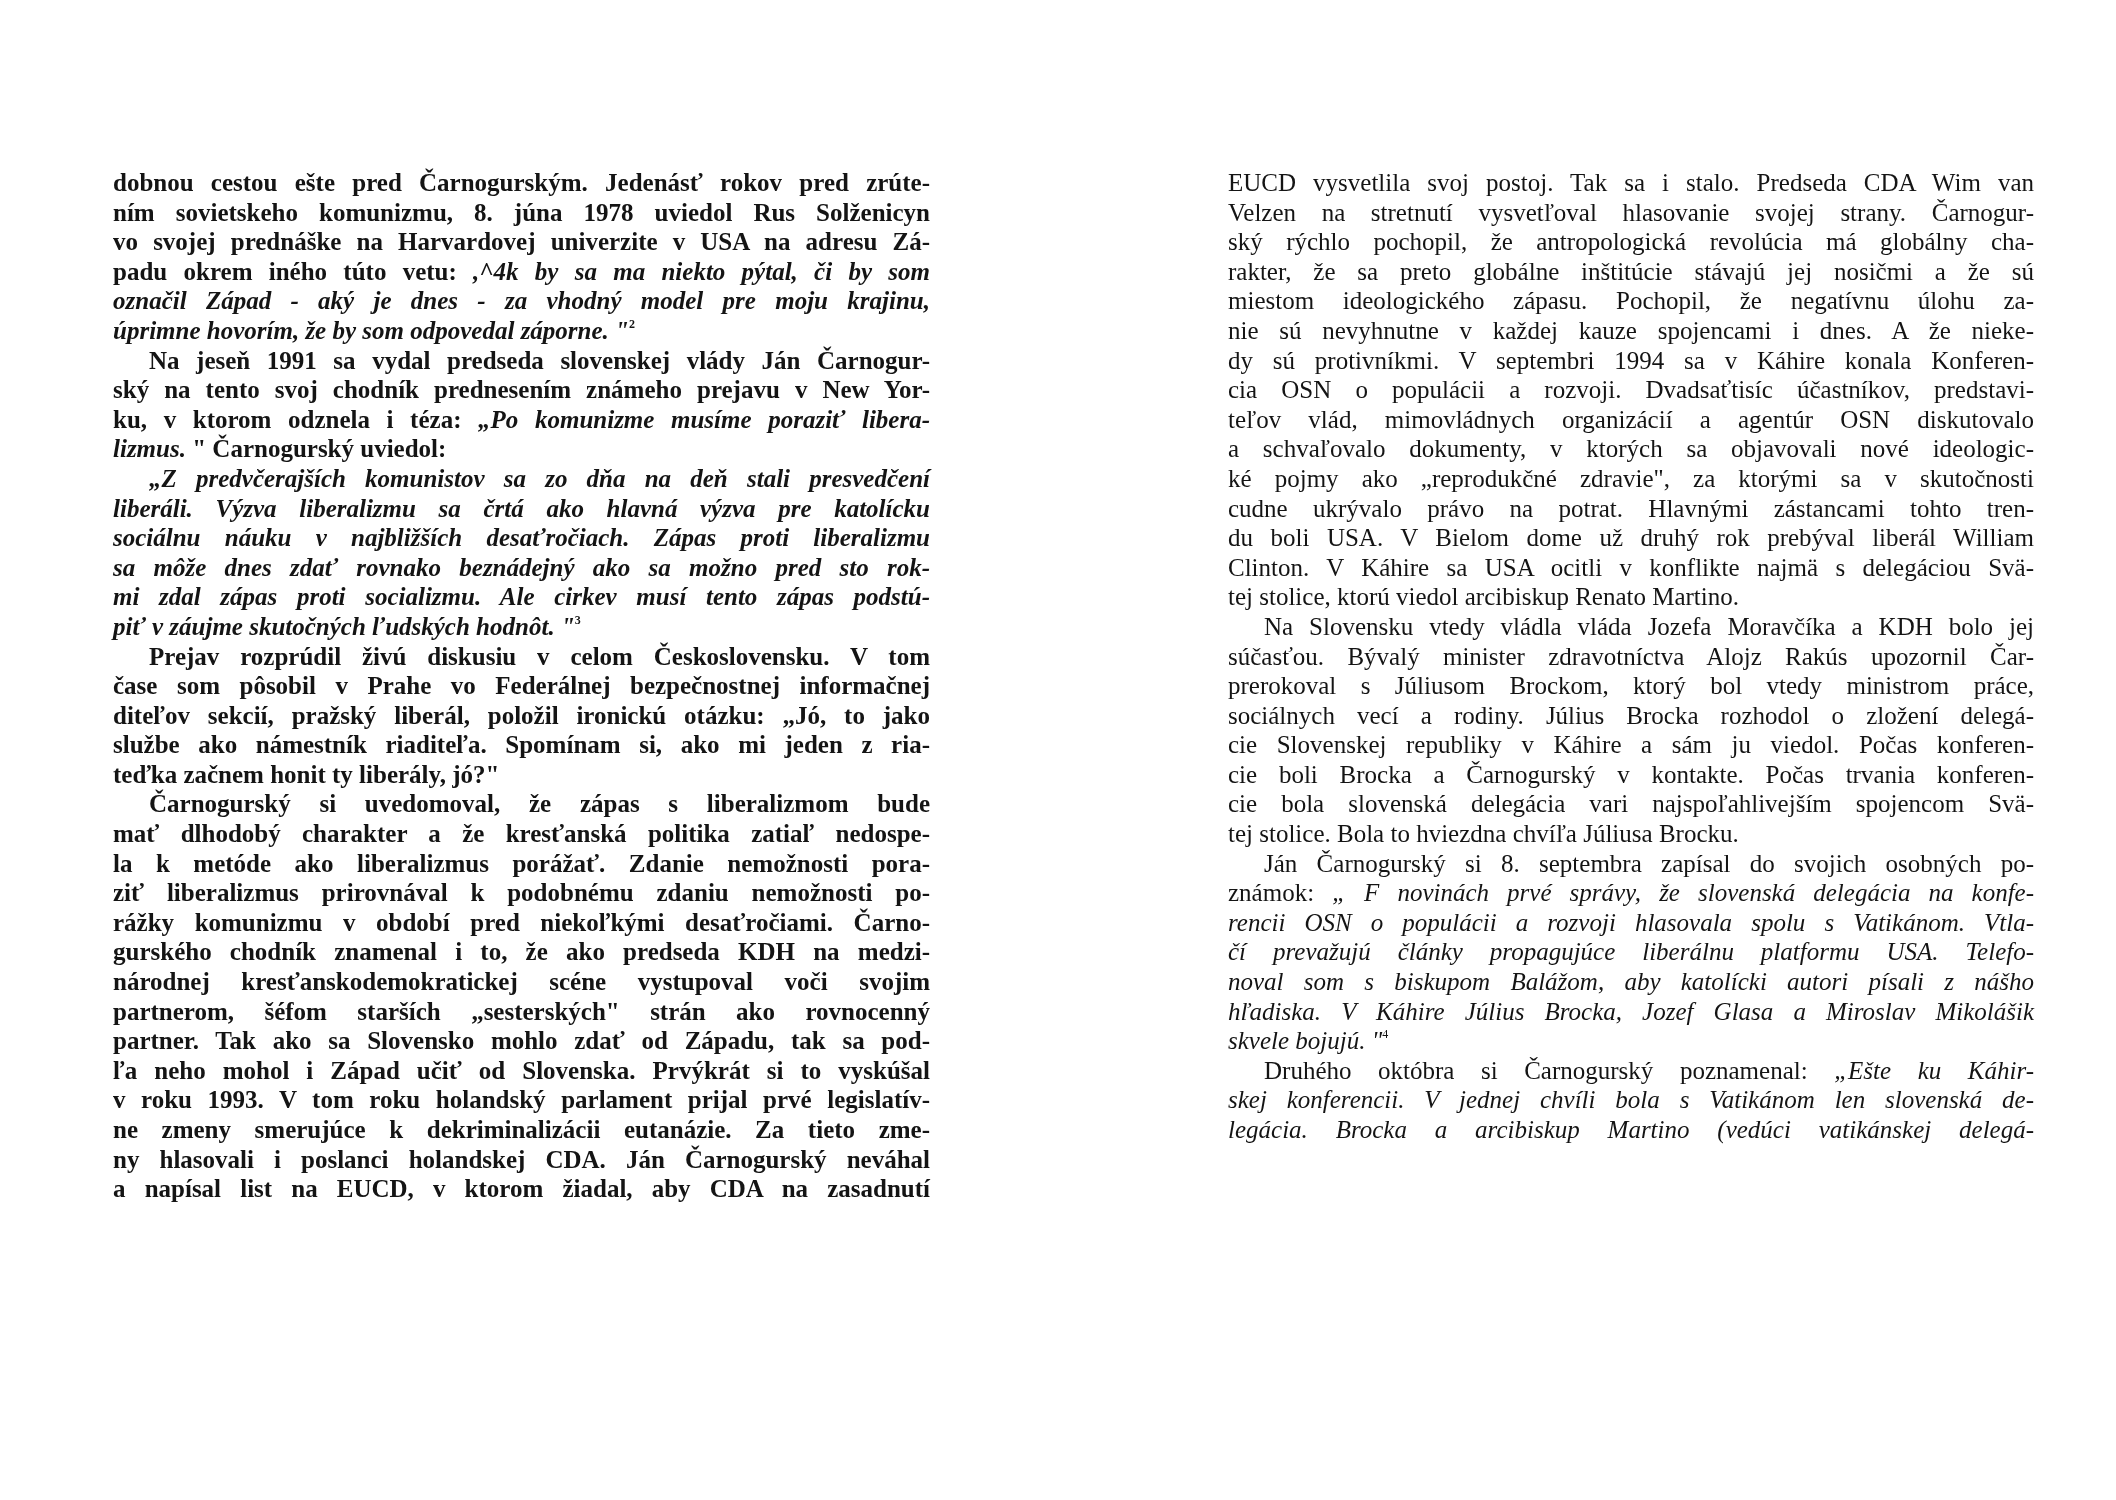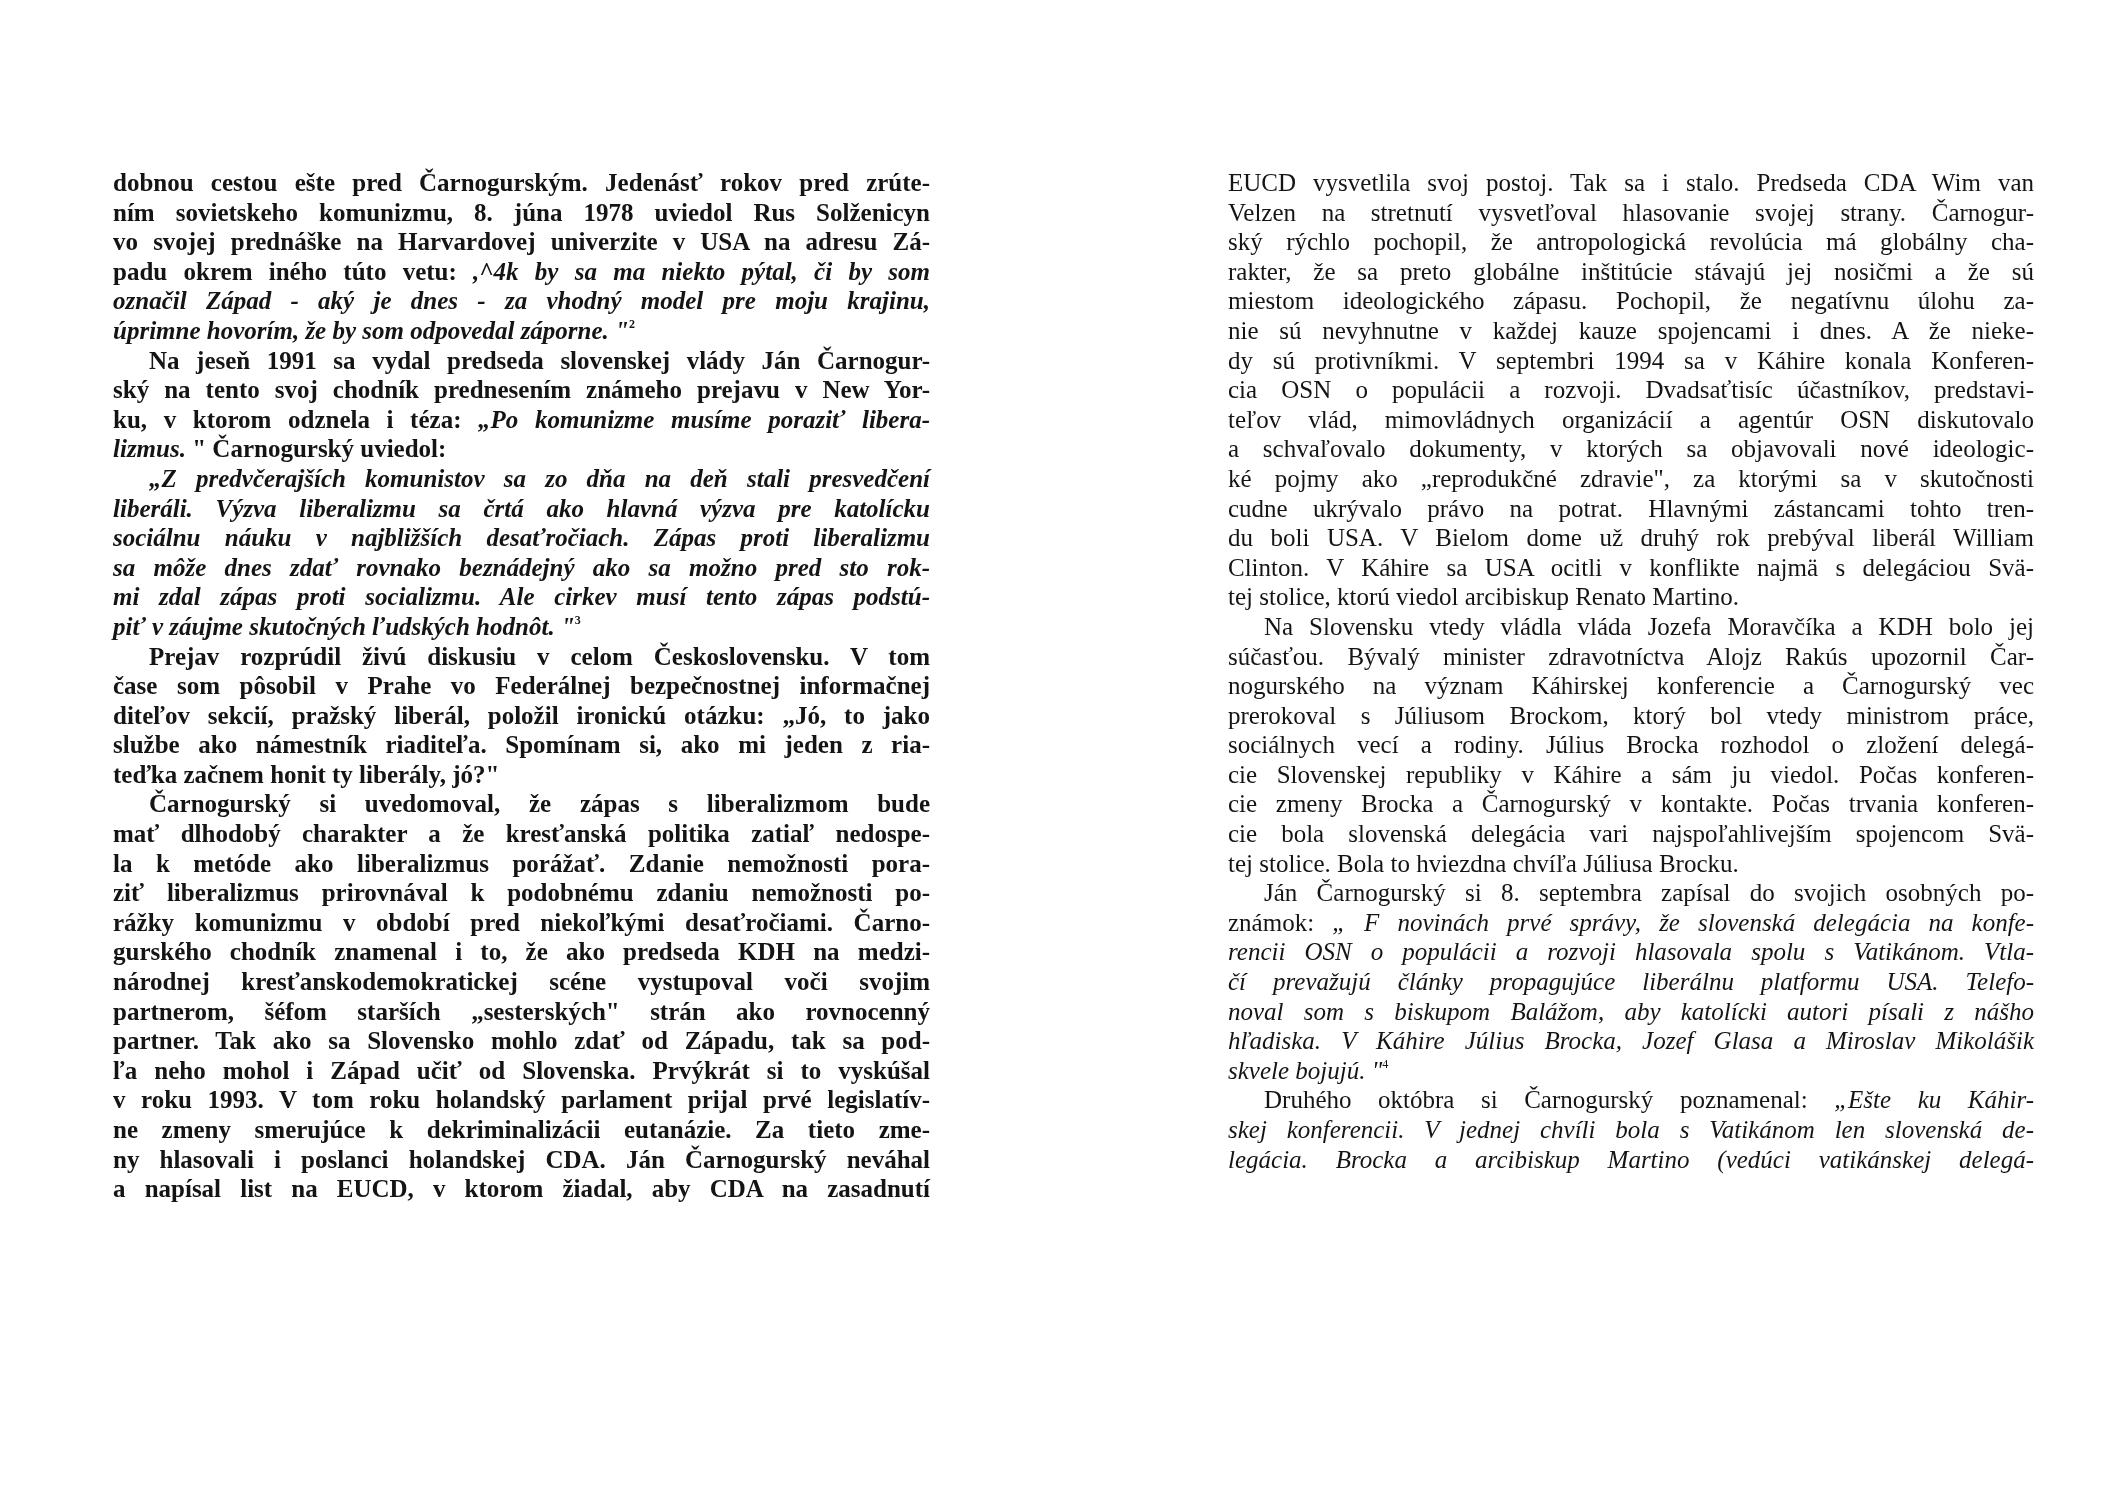--- a/index.html
+++ b/index.html
@@ -66,25 +66,24 @@
     <div class="line"><span>cia OSN o populácii a rozvoji. Dvadsaťtisíc účastníkov, predstavi-</span></div>
     <div class="line"><span>teľov vlád, mimovládnych organizácií a agentúr OSN diskutovalo</span></div>
     <div class="line"><span>a schvaľovalo dokumenty, v ktorých sa objavovali nové ideologic-</span></div>
     <div class="line"><span>ké pojmy ako „reprodukčné zdravie", za ktorými sa v skutočnosti</span></div>
     <div class="line"><span>cudne ukrývalo právo na potrat. Hlavnými zástancami tohto tren-</span></div>
     <div class="line"><span>du boli USA. V Bielom dome už druhý rok prebýval liberál William</span></div>
     <div class="line"><span>Clinton. V Káhire sa USA ocitli v konflikte najmä s delegáciou Svä-</span></div>
     <div class="line last"><span>tej stolice, ktorú viedol arcibiskup Renato Martino.</span></div>
     <div class="line indent"><span>Na Slovensku vtedy vládla vláda Jozefa Moravčíka a KDH bolo jej</span></div>
     <div class="line"><span>súčasťou. Bývalý minister zdravotníctva Alojz Rakús upozornil Čar-</span></div>
-    <div class="line"><span>nogurského na význam Káhirskej konferencie a Čarnogurský vec</span></div>
     <div class="line"><span>prerokoval s Júliusom Brockom, ktorý bol vtedy ministrom práce,</span></div>
     <div class="line"><span>sociálnych vecí a rodiny. Július Brocka rozhodol o zložení delegá-</span></div>
     <div class="line"><span>cie Slovenskej republiky v Káhire a sám ju viedol. Počas konferen-</span></div>
-    <div class="line"><span>cie zmeny Brocka a Čarnogurský v kontakte. Počas trvania konferen-</span></div>
+    <div class="line"><span>cie boli Brocka a Čarnogurský v kontakte. Počas trvania konferen-</span></div>
     <div class="line"><span>cie bola slovenská delegácia vari najspoľahlivejším spojencom Svä-</span></div>
     <div class="line last"><span>tej stolice. Bola to hviezdna chvíľa Júliusa Brocku.</span></div>
     <div class="line indent"><span>Ján Čarnogurský si 8. septembra zapísal do svojich osobných po-</span></div>
     <div class="line"><span>známok: </span><span class="it">„ F novinách prvé správy, že slovenská delegácia na konfe-</span></div>
     <div class="line"><span class="it">rencii OSN o populácii a rozvoji hlasovala spolu s Vatikánom. Vtla-</span></div>
     <div class="line"><span class="it">čí prevažujú články propagujúce liberálnu platformu USA. Telefo-</span></div>
     <div class="line"><span class="it">noval som s biskupom Balážom, aby katolícki autori písali z nášho</span></div>
     <div class="line"><span class="it">hľadiska. V Káhire Július Brocka, Jozef Glasa a Miroslav Mikolášik</span></div>
     <div class="line last"><span class="it">skvele bojujú. "</span><sup>4</sup></div>
     <div class="line indent"><span>Druhého októbra si Čarnogurský poznamenal: </span><span class="it">„Ešte ku Káhir-</span></div>

